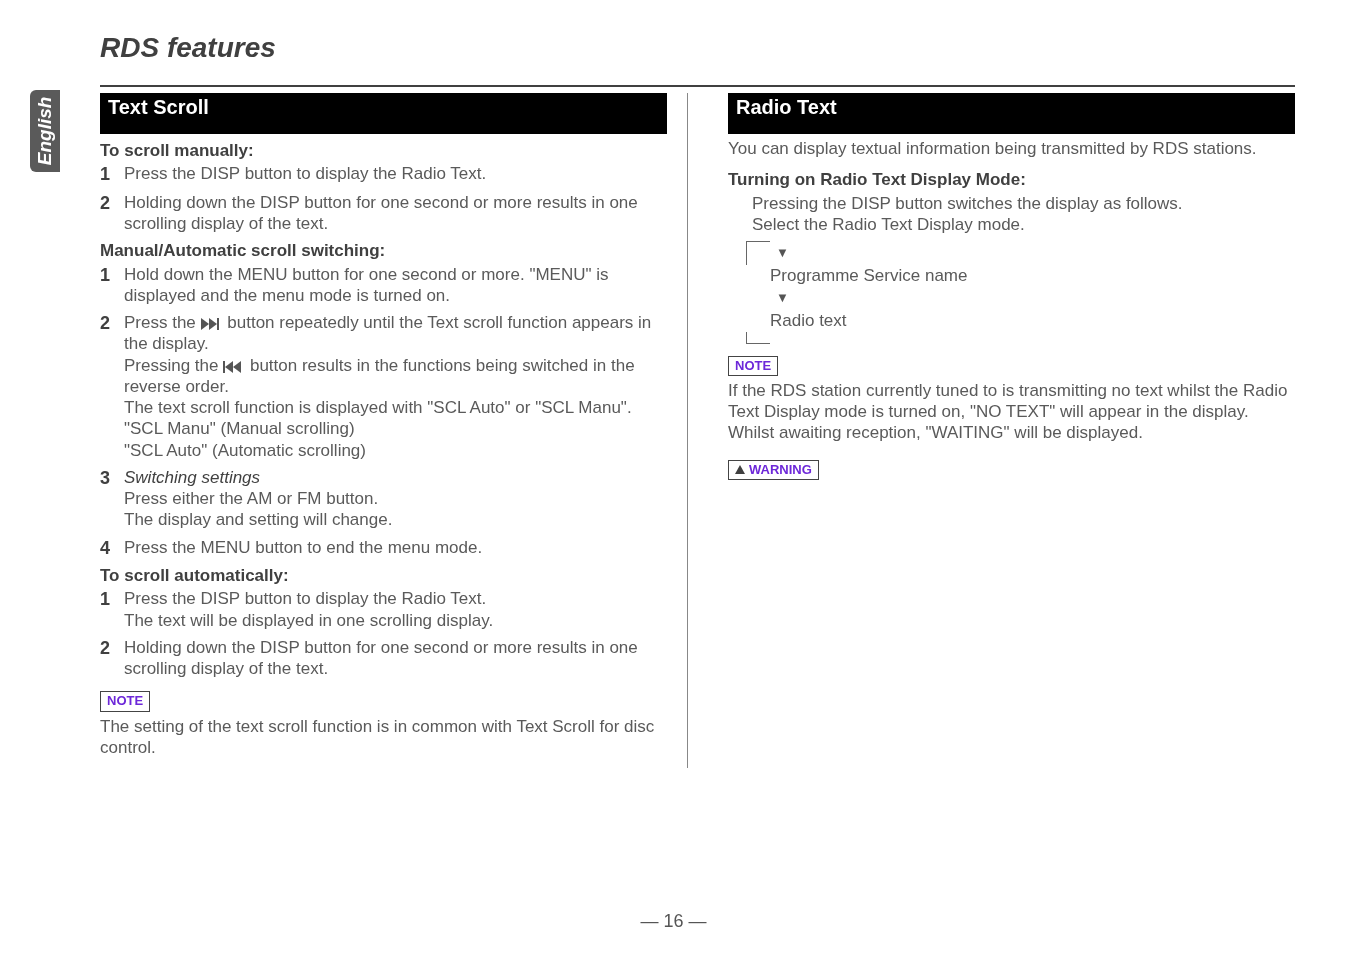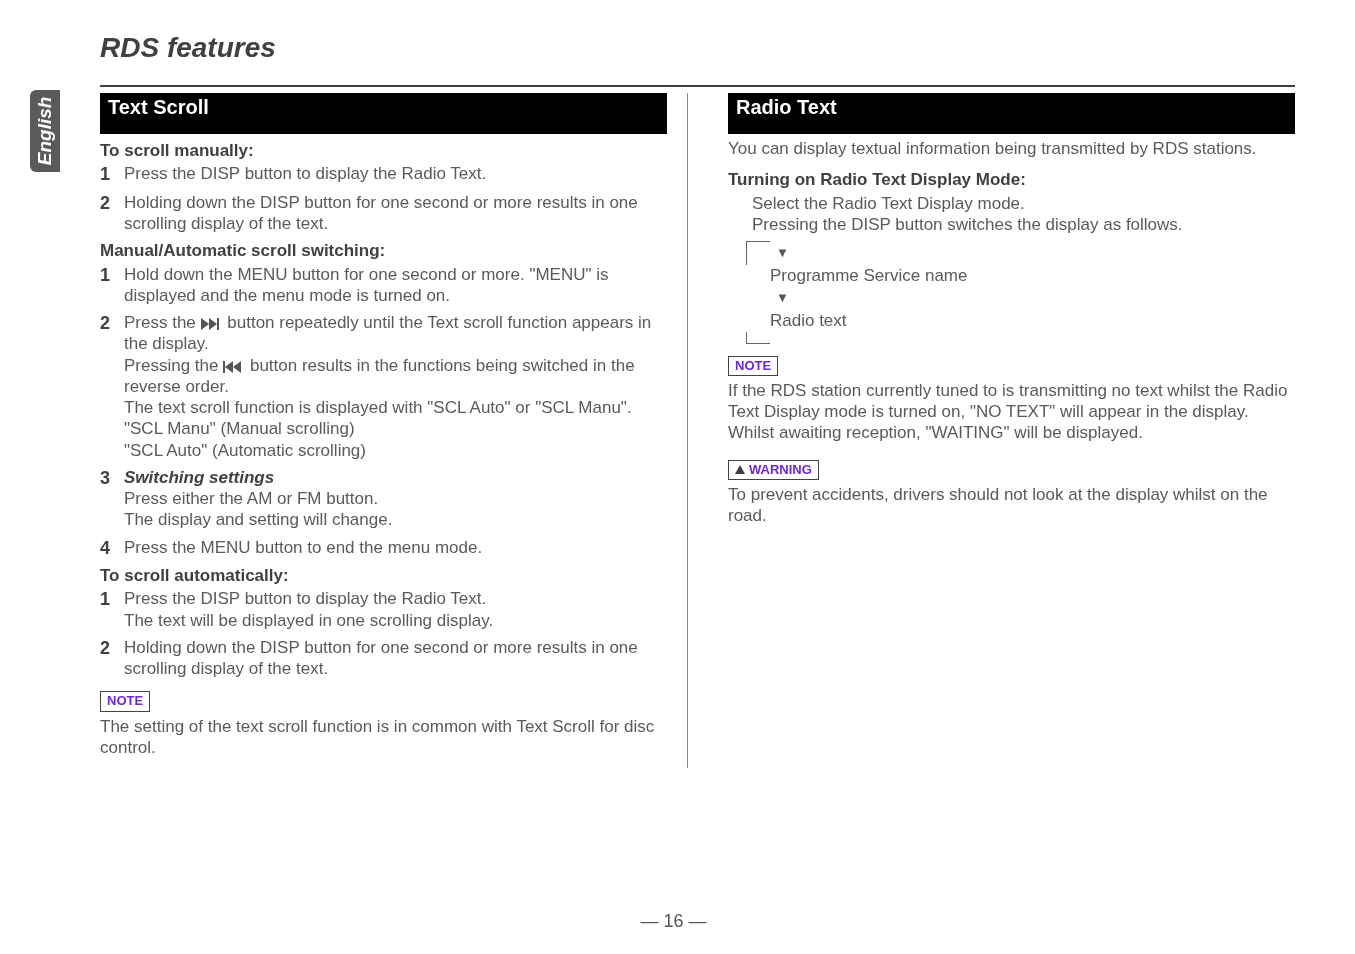--- a/index.html
+++ b/index.html
@@ -81,21 +81,21 @@
     font-size: 17px;
   }
   .step .num {
     font-weight: bold;
     color: #404040;
     width: 24px;
     flex-shrink: 0;
     font-size: 18px;
   }
   .step .body { flex: 1; }
-  .step .strong-sub { font-weight: bold; font-style: italic; color:#404040; }
+  .step .strong-sub { font-weight: normal; font-style: italic; color:#404040; }
   .note-label, .warn-label {
     display: inline-block;
     border: 1px solid #444;
     font-size: 13px;
     font-weight: bold;
     padding: 1px 6px;
     margin-top: 6px;
     margin-bottom: 4px;
     color: #6d28d9;
   }
@@ -231,22 +231,22 @@
       <div class="note-body">The setting of the text scroll function is in common with Text Scroll for disc control.</div>
 
     </div>
 
     <div class="col">
 
       <div class="section-head">Radio Text</div>
       <div class="intro">You can display textual information being transmitted by RDS stations.</div>
 
       <div class="sub-head">Turning on Radio Text Display Mode:</div>
+      <div class="indent">Pressing the DISP button switches the display as follows.</div>
       <div class="indent">Select the Radio Text Display mode.</div>
-      <div class="indent">Pressing the DISP button switches the display as follows.</div>
 
       <div class="diagram">
         <div class="row">
             <div class="corner-down"></div>
             <span class="arrow-down">▼</span>
           </div>
         <div class="row" style="height:auto;">
             <div style="width:24px;border-left:1px solid #666;"></div>
             <span>Programme Service name</span>
           </div>
@@ -260,20 +260,19 @@
           </div>
         <div class="row" style="height:12px;">
             <div class="corner-up" style="height:12px;"></div>
           </div>
       </div>
 
       <div class="note-label">NOTE</div>
       <div class="note-body">If the RDS station currently tuned to is transmitting no text whilst the Radio Text Display mode is turned on, "NO TEXT" will appear in the display. Whilst awaiting reception, "WAITING" will be displayed.</div>
 
       <div class="warn-label"><span>WARNING</span></div>
-      <div class="warn-body">To prevent accidents, drivers should not look at the display whilst on the road.</div>
 
     </div>
 
   </div>
 </div>
 
 <div class="footer">— 16 —</div>
 
 </body></html>

